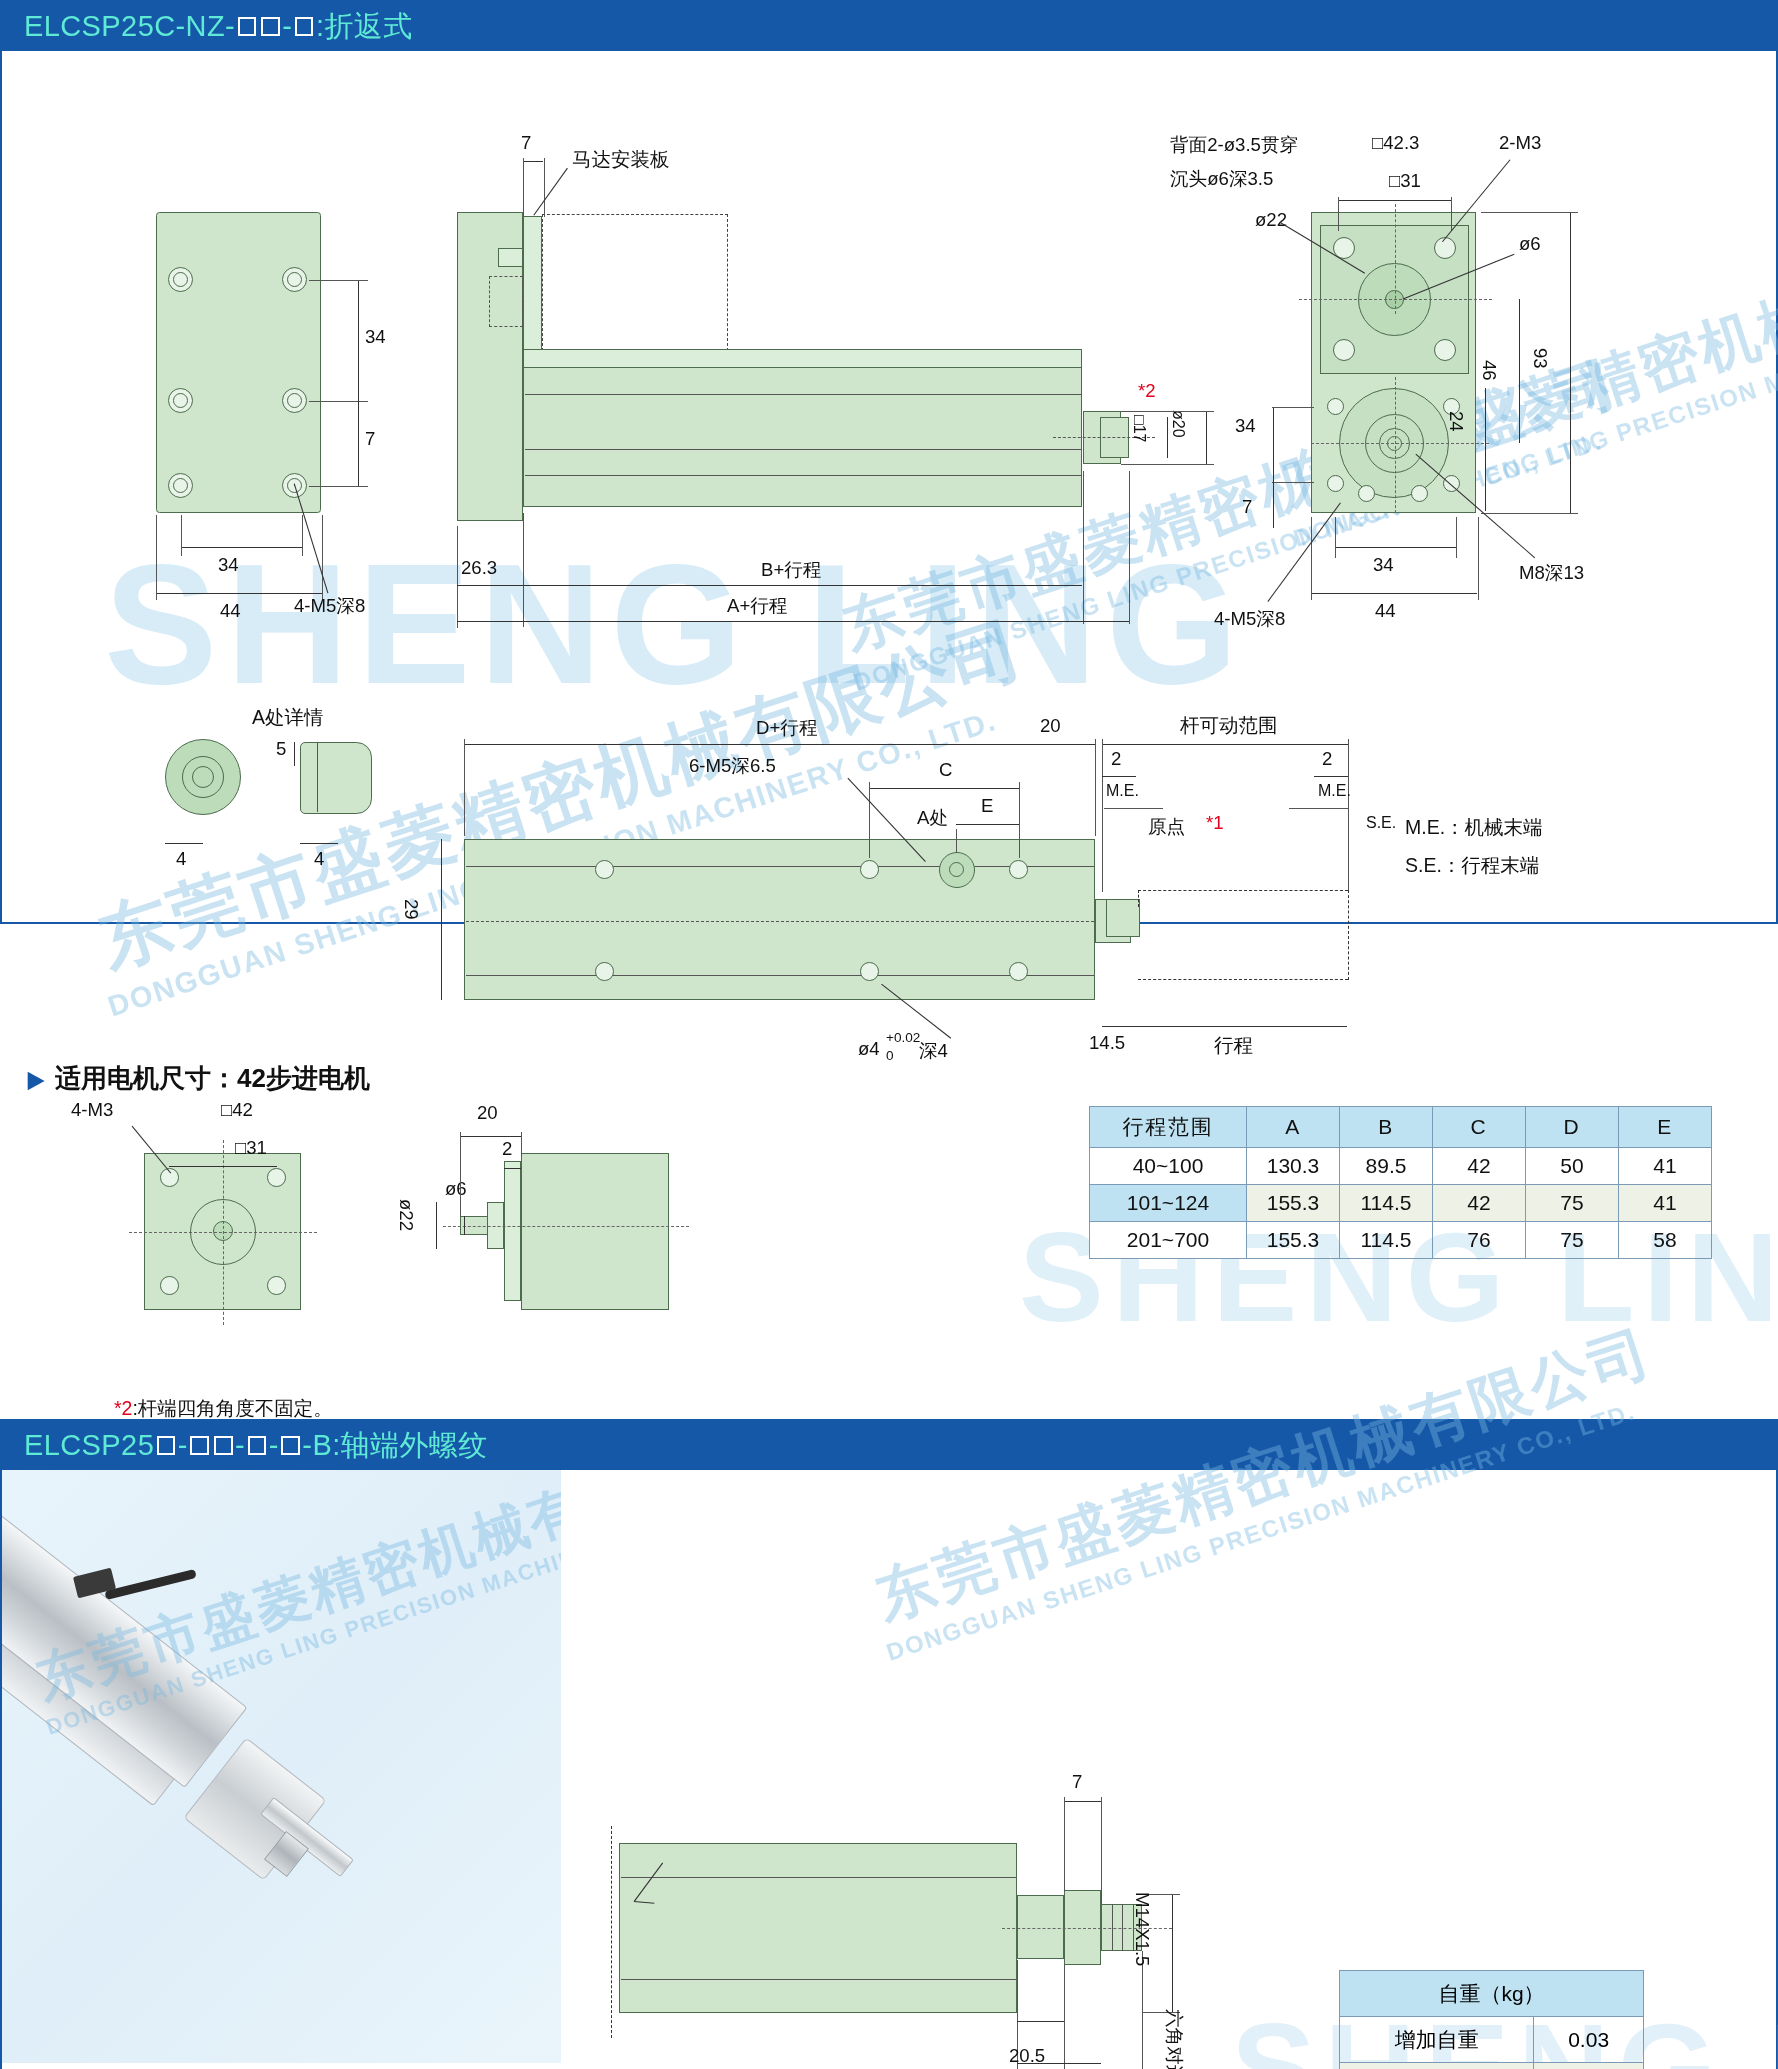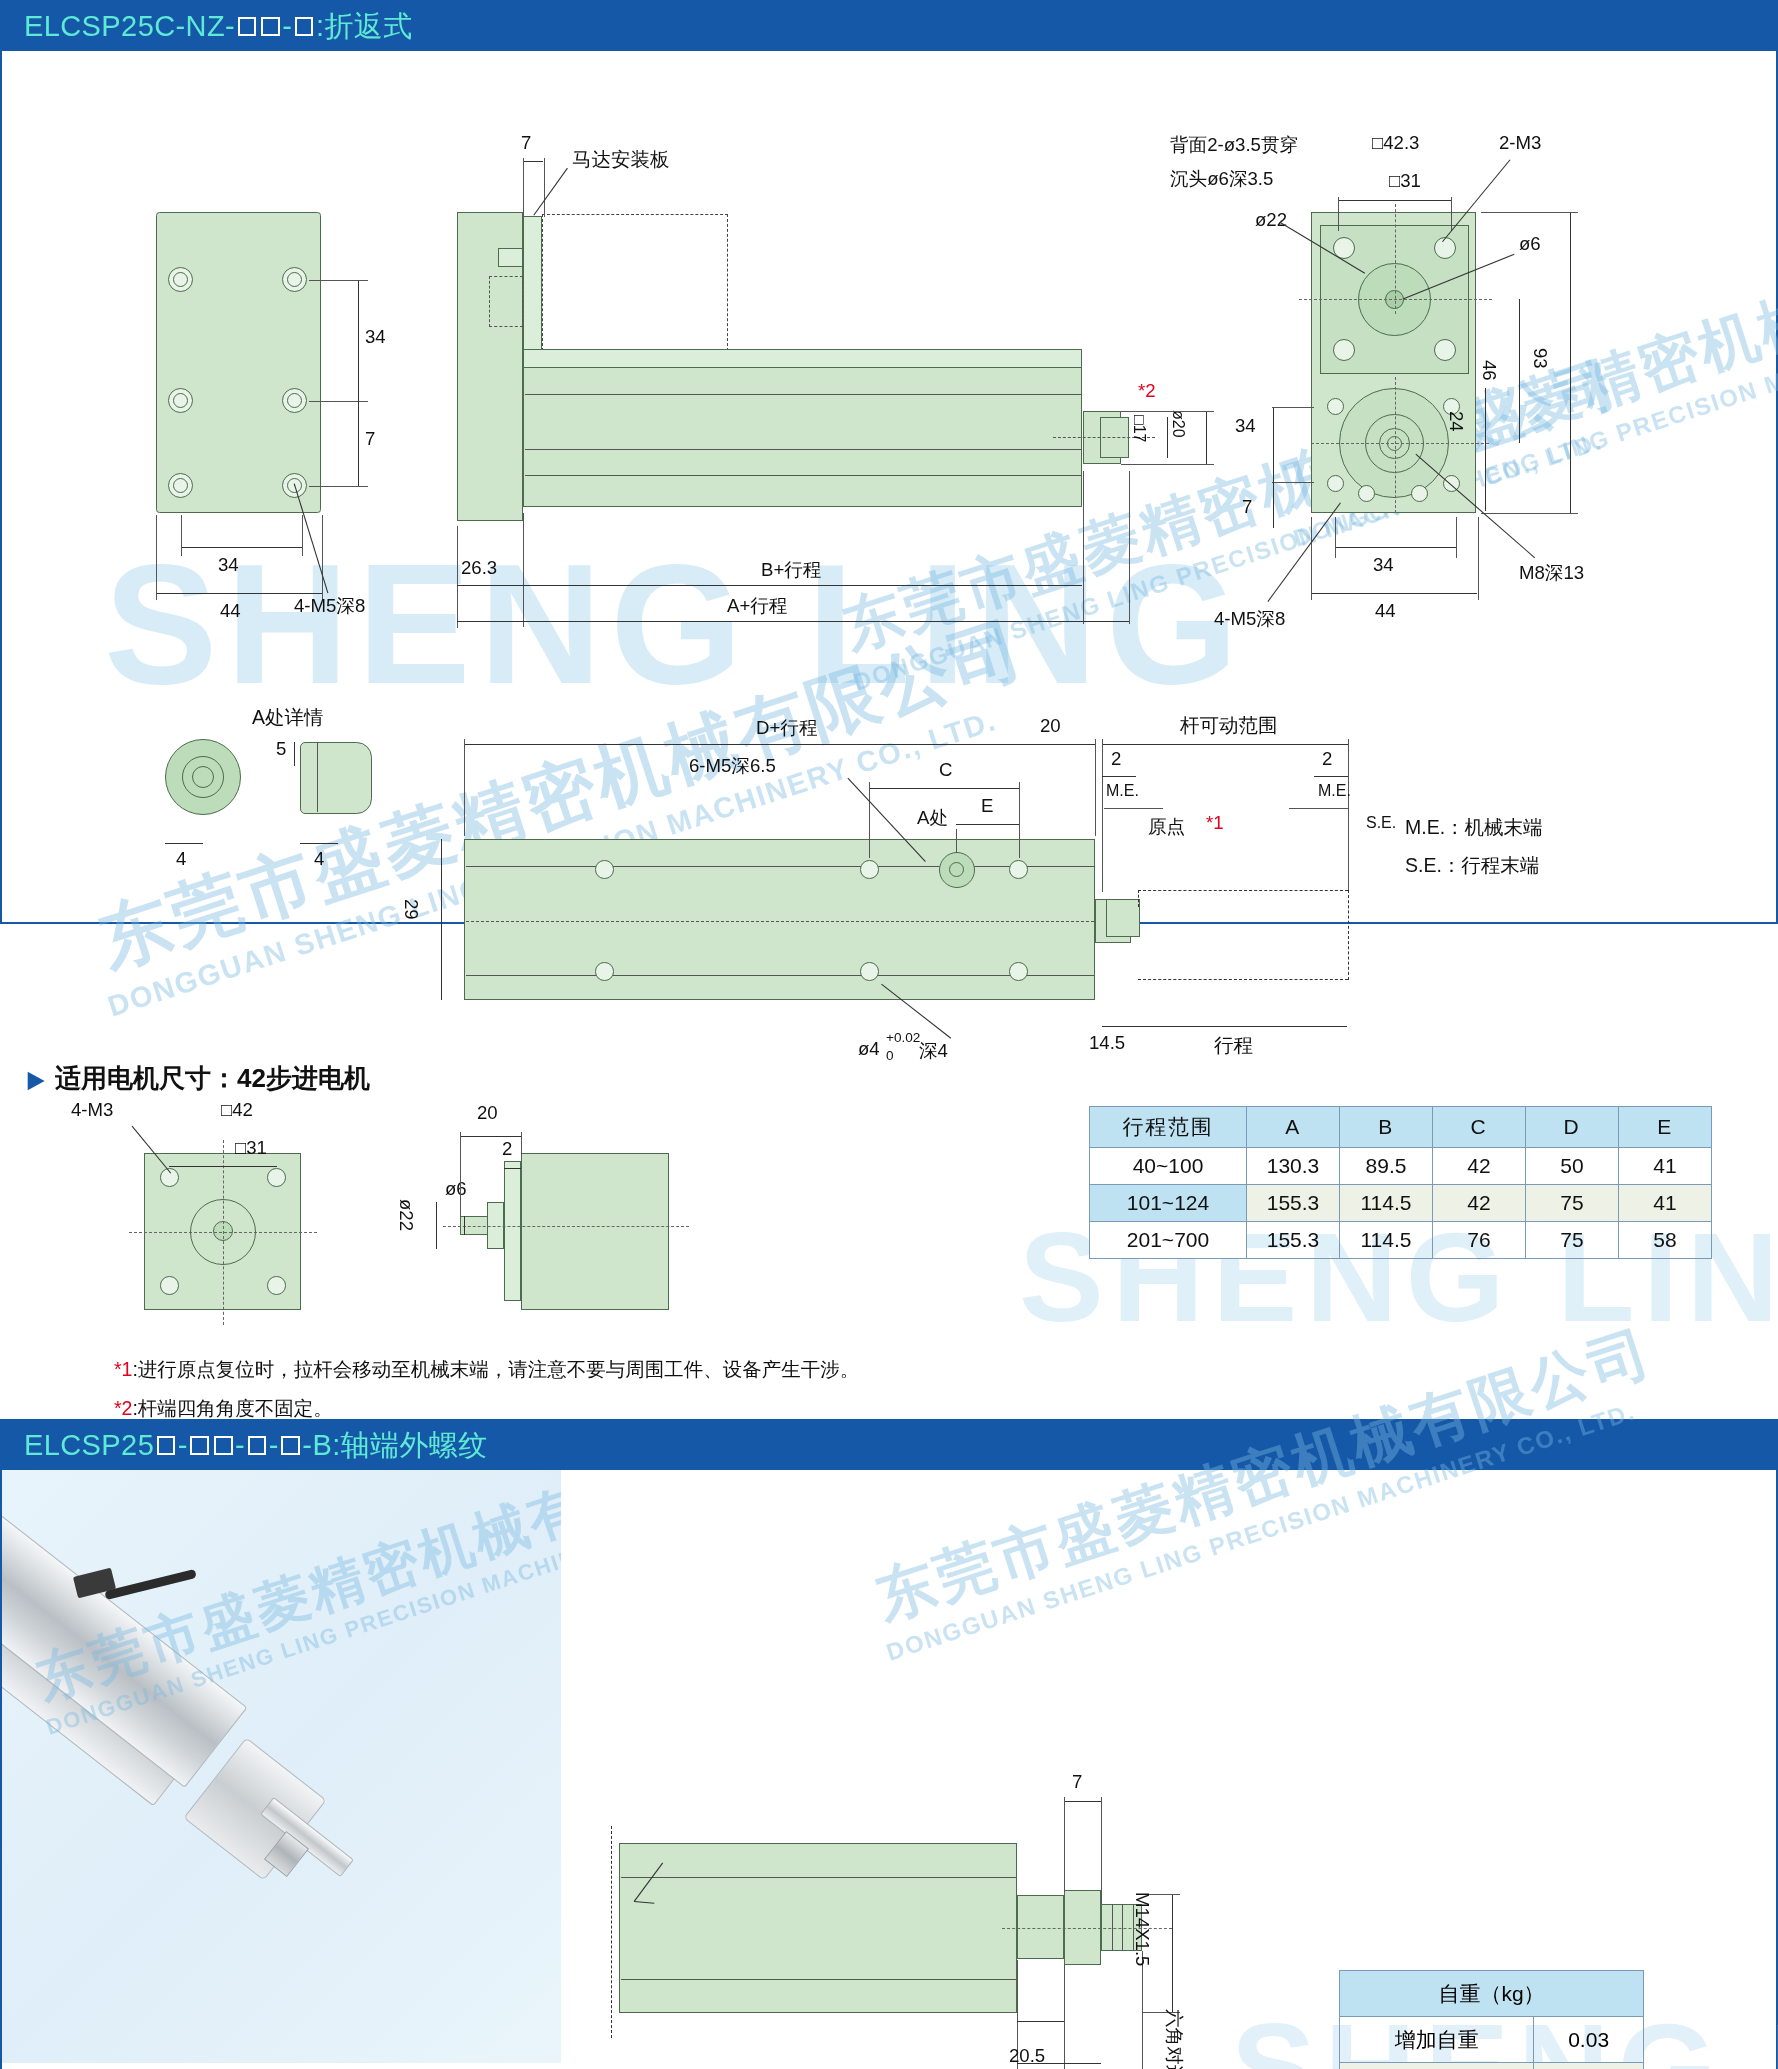--- a/index.html
+++ b/index.html
@@ -446,23 +446,20 @@
     <div class="lbl" style="left:415px; top:1148px; transform:rotate(90deg); transform-origin:left top;">ø22</div>
     <div class="line-v" style="left:462px; top:1165px; height:18.6px;"></div>
     <div class="lbl" style="left:443px; top:1127px;">ø6</div>
     <div class="line-h" style="left:458px; top:1085px; width:61px;"></div>
     <div class="line-thin-v" style="left:458px; top:1081px; height:85px;"></div>
     <div class="line-thin-v" style="left:519px; top:1081px; height:25.4px;"></div>
     <div class="lbl" style="left:475px; top:1051px;">20</div>
     <div class="line-h" style="left:502px; top:1117px; width:17px;"></div>
     <div class="lbl" style="left:500px; top:1087px;">2</div>
 
-    <div class="note" style="left:112px; top:1305px;">
-      <span class="red">*1</span><span>:</span><span>进行原点复位时，拉杆会移动至机械末端，请注意不要与周围工件、设备产生干涉。</span>
-    </div>
     <div class="note" style="left:112px; top:1344px;">
       <span class="red">*2</span><span>:</span><span>杆端四角角度不固定。</span>
     </div>
 
     <table class="spec" style="left:1087px; top:1055px; width:623px;">
       <thead>
         <tr>
           <th style="width:157px;">行程范围</th>
           <th style="width:93px;">A</th>
           <th style="width:93px;">B</th>

